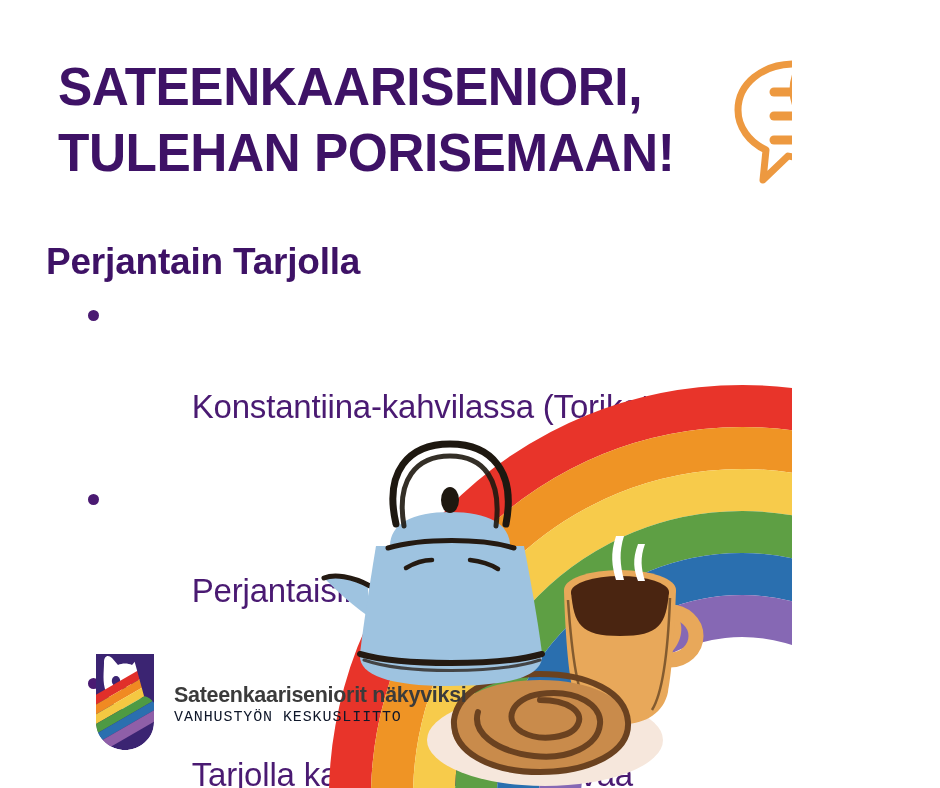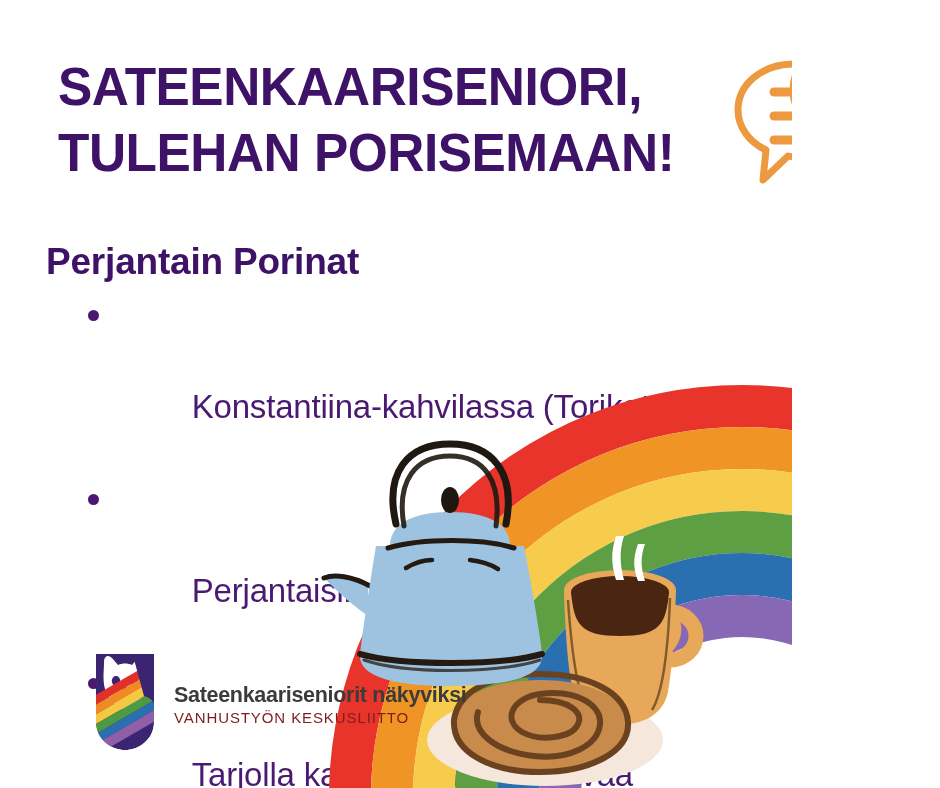--- a/index.html
+++ b/index.html
@@ -108,26 +108,27 @@
   .logo-text { padding-top: 6px; }
   .logo-title {
     color: #3B3B3B;
     font-weight: 700;
     font-size: 21.5px;
     line-height: 26px;
     letter-spacing: -0.3px;
     white-space: nowrap;
   }
   .logo-sub {
-    color: #7f1d1d;
+    color: #0f172a;
     font-weight: 400;
     font-size: 15px;
     line-height: 20px;
     letter-spacing: 0.9px;
     white-space: nowrap;
+    font-family: Liberation Mono, monospace;
   }
 </style>
 </head>
 <body>
 
 <div id="poster">
 
   <div class="title-block">
     <div class="title-line">SATEENKAARISENIORI,</div>
     <div class="title-line">TULEHAN PORISEMAAN!</div>
@@ -157,21 +158,21 @@
                C 184 115, 208 91, 208 62
                C 208 33, 179 10, 139 10 Z" fill="#FFFFFF" stroke="#ED9940" stroke-width="7" stroke-linejoin="round"></path>
 
       <circle cx="110" cy="58" r="9.5" fill="#FFFFFF" stroke="#ED9940" stroke-width="6.5"></circle>
       <circle cx="141" cy="58" r="9.5" fill="#FFFFFF" stroke="#ED9940" stroke-width="6.5"></circle>
       <circle cx="172" cy="58" r="9.5" fill="#FFFFFF" stroke="#ED9940" stroke-width="6.5"></circle>
     </svg>
   </div>
 
   <div class="body-block">
-    <div class="subhead">Perjantain Porinat</div>
+    <div class="subhead">Perjantain Tarjolla</div>
 
     <div class="bullets">
 
       <div class="bullet-row" style="padding-left:42px;">
         <span class="dot" style="left:42px;"></span>
         <span class="txt" style="margin-left:32px;">Konstantiina-kahvilassa (Torikatu 12, Oulu)</span>
       </div>
 
       <div class="bullet-row" style="padding-left:42px;">
         <span class="dot" style="left:42px;"></span>

